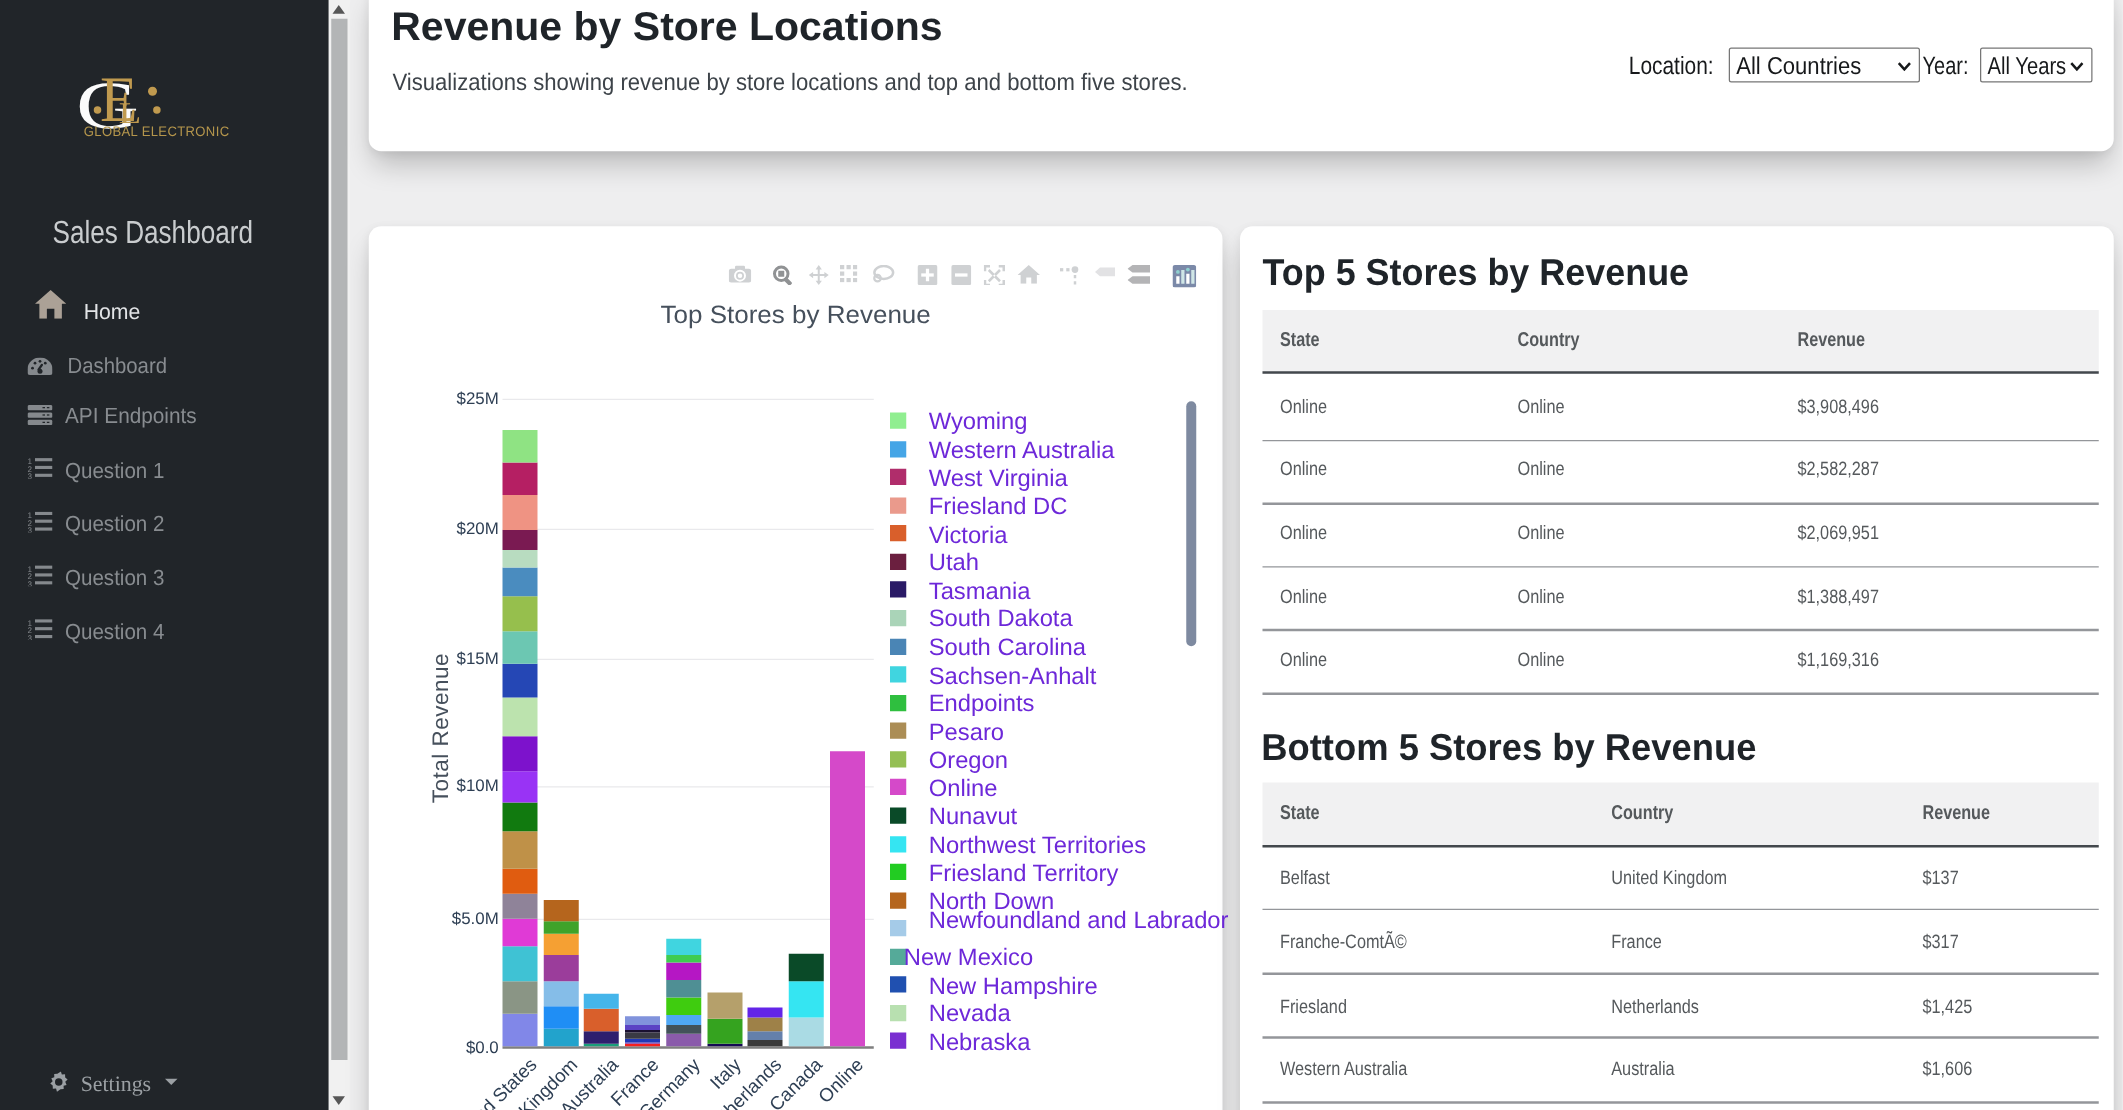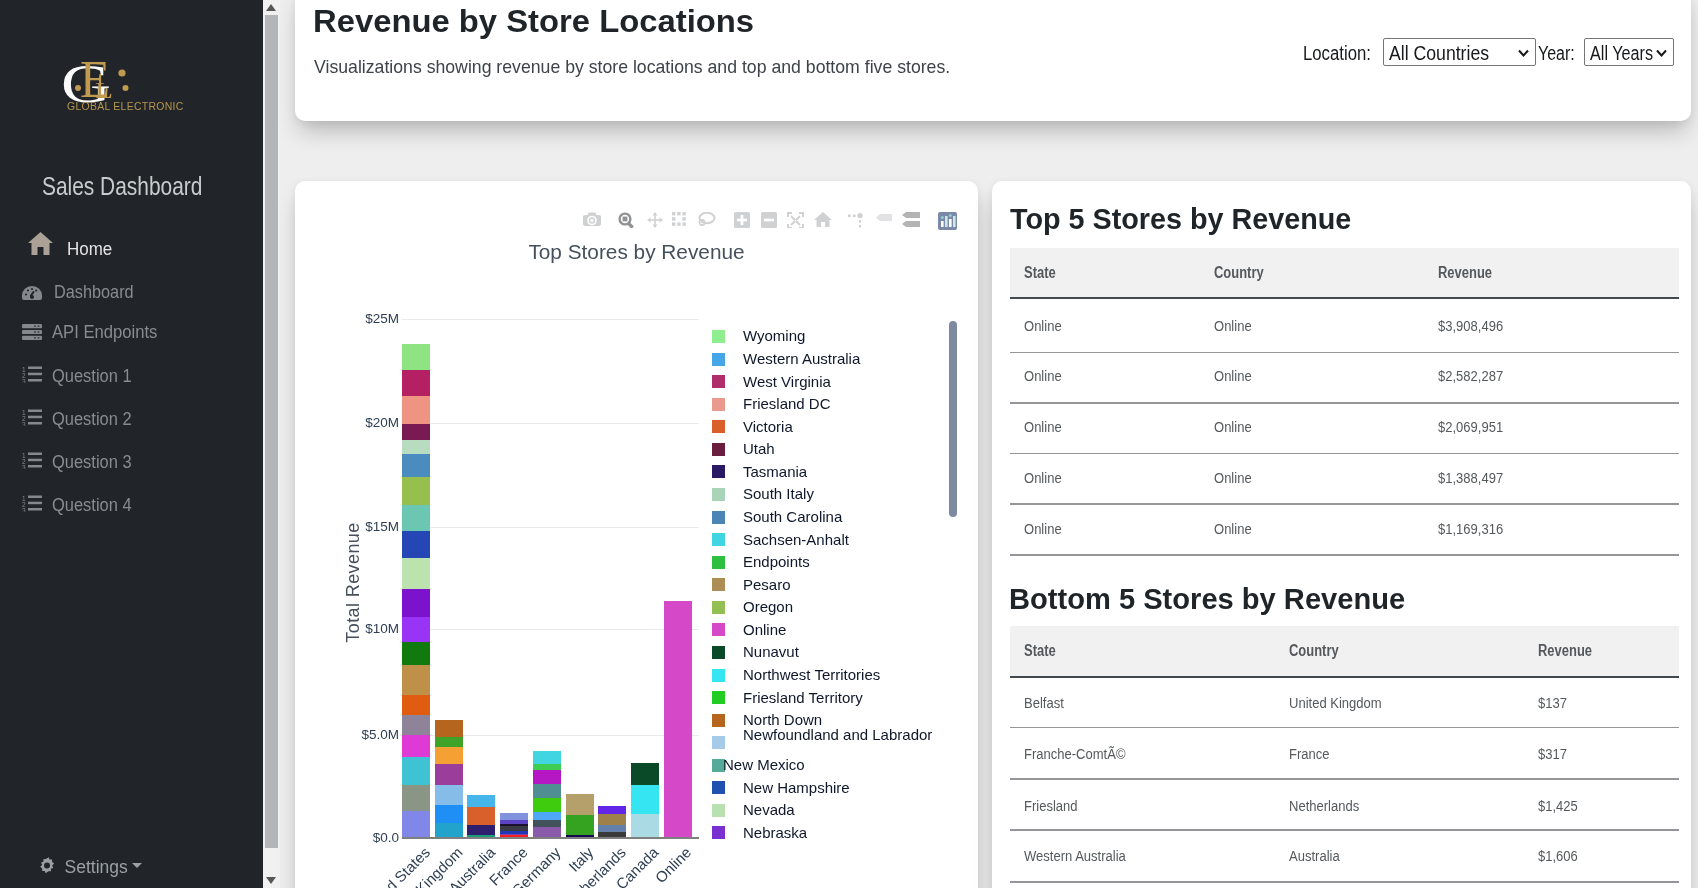--- a/index.html
+++ b/index.html
@@ -1,20 +1,20 @@
 <!DOCTYPE html>
 <html><head><meta charset="utf-8">
 <style>
 *{margin:0;padding:0;box-sizing:border-box}
 body{width:1698px;height:888px;overflow:hidden;position:relative;background:#eeeeef;font-family:"Liberation Sans",sans-serif}
 .abs{position:absolute}
 .card{position:absolute;background:#fff;border-radius:10px;box-shadow:0 14px 22px -4px rgba(0,0,0,.22),0 2px 8px rgba(0,0,0,.06)}
 .seg{position:absolute;width:28px}
 .leg{position:absolute;width:13px;height:13px}
-.legt{position:absolute;font-size:15px;color:#0f172a;white-space:nowrap}
+.legt{position:absolute;font-size:19px;color:#6d28d9;white-space:nowrap}
 .ytick{position:absolute;font-size:13.5px;color:#2e3f54;text-align:right;width:60px}
 .grid{position:absolute;height:1px;background:#e9e9ec}
 .xlab{position:absolute;font-size:15px;color:#2e3f54;white-space:nowrap;transform:rotate(-45deg);transform-origin:100% 50%}
 .micon{position:absolute;top:31px}
 </style></head>
 <body>
 <div class="abs" style="left:0;top:0;width:263px;height:888px;background:#212529"></div>
 <svg class="abs" style="left:0;top:0" width="263" height="120" viewBox="0 0 263 120">
 <text x="61" y="102" font-family="Liberation Serif,serif" font-size="54" fill="#fbfbfb" textLength="50" lengthAdjust="spacingAndGlyphs">G</text>
 <text x="80" y="97" font-family="Liberation Serif,serif" font-size="52" fill="#c09a4f" textLength="30" lengthAdjust="spacingAndGlyphs">E</text>
@@ -84,21 +84,21 @@
       <text x="0" y="17.5" font-size="6.5" fill="#85898d" font-family="Liberation Sans">3</text>
       <rect x="6" y="0.5" width="14" height="2.5" fill="#85898d"></rect>
       <rect x="6" y="6.7" width="14" height="2.5" fill="#85898d"></rect>
       <rect x="6" y="13" width="14" height="2.5" fill="#85898d"></rect>
     </svg></div>
 <div class="abs" style="left:51.5px;top:495px;font-size:17.5px;font-weight:normal;color:#888c90;white-space:nowrap;transform:scaleX(0.94);transform-origin:0 0;">Question 4</div>
 <div class="abs" style="left:38px;top:857px"><svg width="18" height="18" viewBox="0 0 18 18">
       <path fill="#9ba0a4" d="M9 0l1.2 2.2 2.5-.6 .6 2.5L15.5 5.3 14 7.5l1.5 2.2-2.2 1.2 .6 2.5-2.5 .6L9 16.5 7.8 14.2l-2.5 .6-.6-2.5L2.5 11.1 4 8.9 2.5 6.7 4.7 5.5 4.1 3 6.6 2.4Z" transform="rotate(11 9 9)"></path>
       <circle cx="9" cy="8.6" r="3" fill="#212529"></circle>
     </svg></div>
-<div class="abs" style="left:64.5px;top:857px;font-size:17.5px;font-weight:normal;color:#9ba0a4;white-space:nowrap;">Settings</div>
+<div class="abs" style="left:64.5px;top:857px;font-size:17.5px;font-weight:normal;color:#9ba0a4;white-space:nowrap;font-family:Liberation Serif, serif;">Settings</div>
 <div class="abs" style="left:132px;top:863px;width:0;height:0;border-left:5px solid transparent;border-right:5px solid transparent;border-top:5.5px solid #9ba0a4"></div>
 <div class="abs" style="left:263px;top:0;width:17px;height:888px;background:#f1f1f1"></div>
 <div class="abs" style="left:266px;top:4px;width:0;height:0;border-left:5.5px solid transparent;border-right:5.5px solid transparent;border-bottom:7px solid #575757"></div>
 <div class="abs" style="left:265px;top:15px;width:13px;height:833px;background:#b3b5b6"></div>
 <div class="abs" style="left:266px;top:877px;width:0;height:0;border-left:5.5px solid transparent;border-right:5.5px solid transparent;border-top:7px solid #575757"></div>
 <div class="card" style="left:295px;top:-12px;width:1396px;height:133px"></div>
 <div class="abs" style="left:313px;top:3px;font-size:32px;font-weight:bold;color:#1f2429;white-space:nowrap;transform:scaleX(1.025);transform-origin:0 0;">Revenue by Store Locations</div>
 <div class="abs" style="left:314px;top:56px;font-size:19px;font-weight:normal;color:#3d4349;white-space:nowrap;transform:scaleX(0.93);transform-origin:0 0;">Visualizations showing revenue by store locations and top and bottom five stores.</div>
 <div class="abs" style="left:1303px;top:42px;font-size:20px;font-weight:normal;color:#17191b;white-space:nowrap;transform:scaleX(0.837);transform-origin:0 0;">Location:</div>
 <div class="abs" style="left:1383px;top:38px;width:153px;height:28px;border:1px solid #767676;border-radius:2px;background:#fff">
@@ -278,21 +278,21 @@
     <div class="legt" style="left:448px;top:191.5px">West Virginia</div>
     <div class="leg" style="left:417px;top:216.6px;background:#ea9a8c"></div>
     <div class="legt" style="left:448px;top:214.1px">Friesland DC</div>
     <div class="leg" style="left:417px;top:239.2px;background:#d95f2b"></div>
     <div class="legt" style="left:448px;top:236.7px">Victoria</div>
     <div class="leg" style="left:417px;top:261.8px;background:#6b1f3f"></div>
     <div class="legt" style="left:448px;top:259.2px">Utah</div>
     <div class="leg" style="left:417px;top:284.3px;background:#2a1a66"></div>
     <div class="legt" style="left:448px;top:281.8px">Tasmania</div>
     <div class="leg" style="left:417px;top:306.9px;background:#aad4b8"></div>
-    <div class="legt" style="left:448px;top:304.4px">South Italy</div>
+    <div class="legt" style="left:448px;top:304.4px">South Dakota</div>
     <div class="leg" style="left:417px;top:329.5px;background:#4a85b5"></div>
     <div class="legt" style="left:448px;top:327.0px">South Carolina</div>
     <div class="leg" style="left:417px;top:352.0px;background:#40d5e0"></div>
     <div class="legt" style="left:448px;top:349.5px">Sachsen-Anhalt</div>
     <div class="leg" style="left:417px;top:374.6px;background:#2fbf3f"></div>
     <div class="legt" style="left:448px;top:372.1px">Endpoints</div>
     <div class="leg" style="left:417px;top:397.2px;background:#ab8d55"></div>
     <div class="legt" style="left:448px;top:394.7px">Pesaro</div>
     <div class="leg" style="left:417px;top:419.7px;background:#94bf54"></div>
     <div class="legt" style="left:448px;top:417.2px">Oregon</div>

